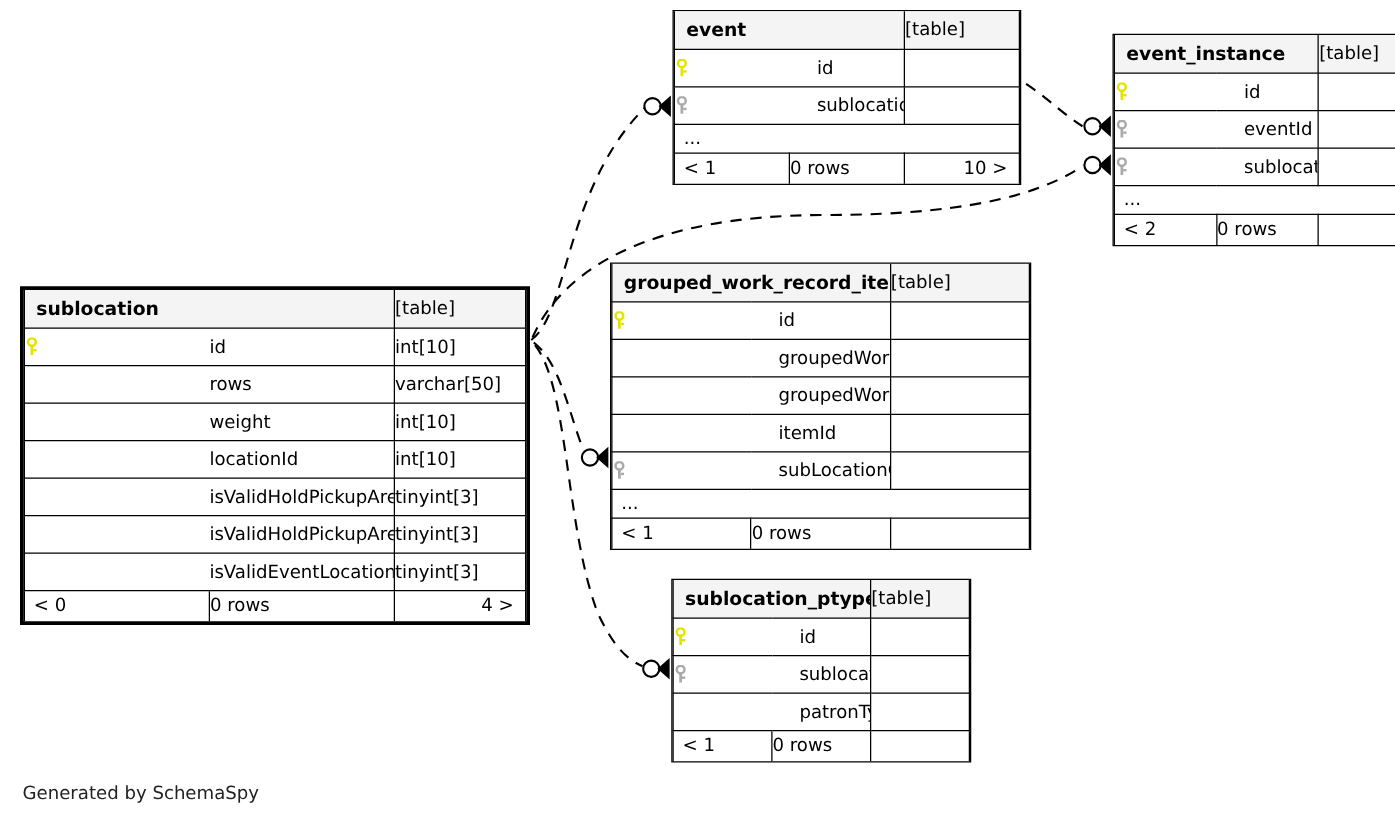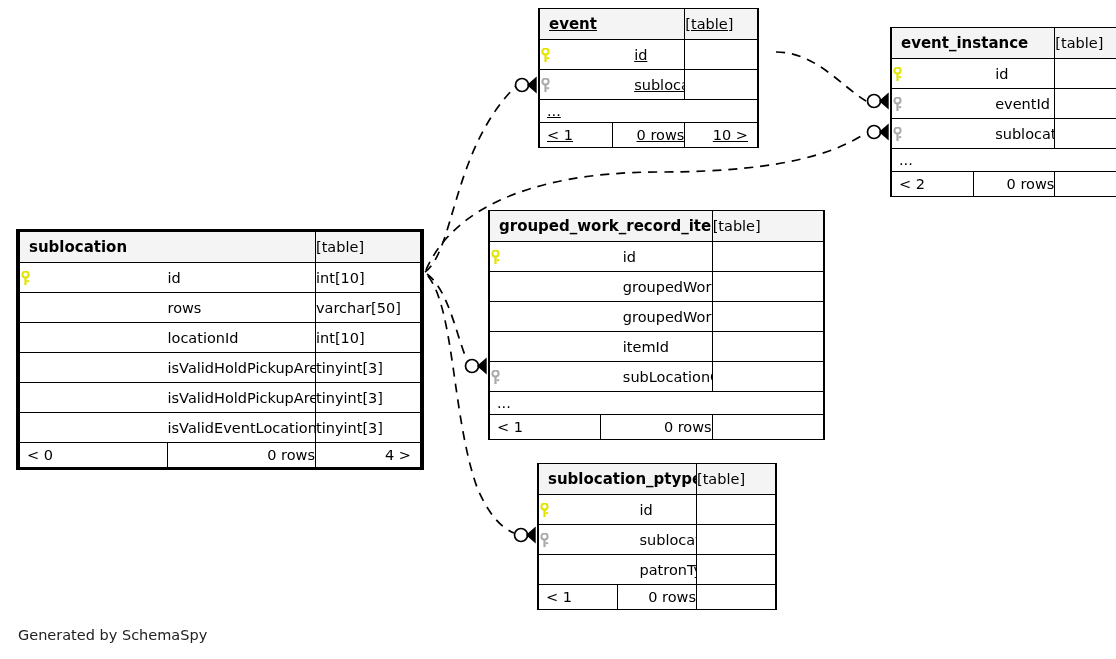--- a/index.html
+++ b/index.html
@@ -85,21 +85,21 @@
     padding-left: 7px;
     font-size: 14.5px;
     line-height: 12px;
   }
   .foot td {
     height: 24px;
     font-size: 14.5px;
     border-bottom: none;
   }
   .foot .fl { padding-left: 7px; text-align: left; }
-  .foot .fc { text-align: right; }
+  .foot .fc { text-align: left; }
   .foot .fr { text-align: right; padding-right: 9px; }
   .keyicon {
     display: inline-block;
     width: 11px;
     height: 15px;
     position: relative;
     vertical-align: middle;
   }
   .keyicon svg { display: block; }
   .footer-note {
@@ -148,21 +148,21 @@
       <path d="M 486,359 L 478,366 L 486,373 Z" fill="#000" stroke="#000" stroke-width="1.4"></path>
     </g>
 
     <g>
       <path d="M 428,276 C 455,310 452,420 478,490 C 492,520 503,528 514,533" fill="none" stroke="#000" stroke-width="1.7" stroke-dasharray="9,7"></path>
       <circle cx="521" cy="535" r="6.5" fill="#fff" stroke="#000" stroke-width="1.7"></circle>
       <path d="M 535,528 L 527,535 L 535,542 Z" fill="#000" stroke="#000" stroke-width="1.4"></path>
     </g>
   </svg>
 
-  <div class="table-box" style="left:538px; top:8px; width:221px;text-decoration:underline;">
+  <div class="table-box" style="left:538px; top:8px; width:279px;">
     <table class="tbl">
       <tbody>
           <tr class="hdr">
         <td class="tname" colspan="2">event</td>
         <td class="ttype">[table]</td>
       </tr>
       <tr class="col-row">
         <td class="keycell">
           <span class="keyicon"><svg width="11" height="15" viewBox="0 0 11 15">
             <circle cx="5.5" cy="3.6" r="3.1" fill="none" stroke="#e3e300" stroke-width="2"></circle>
@@ -267,20 +267,25 @@
         <td class="namecell">id</td>
         <td class="typecell" style="width:95px;">int[10]</td>
       </tr>
       <tr class="col-row">
         <td class="keycell"></td>
         <td class="namecell">rows</td>
         <td class="typecell">varchar[50]</td>
       </tr>
       <tr class="col-row">
         <td class="keycell"></td>
+        <td class="namecell">weight</td>
+        <td class="typecell">int[10]</td>
+      </tr>
+      <tr class="col-row">
+        <td class="keycell"></td>
         <td class="namecell">locationId</td>
         <td class="typecell">int[10]</td>
       </tr>
       <tr class="col-row">
         <td class="keycell"></td>
         <td class="namecell">isValidHoldPickupAreaILS</td>
         <td class="typecell">tinyint[3]</td>
       </tr>
       <tr class="col-row">
         <td class="keycell"></td>

